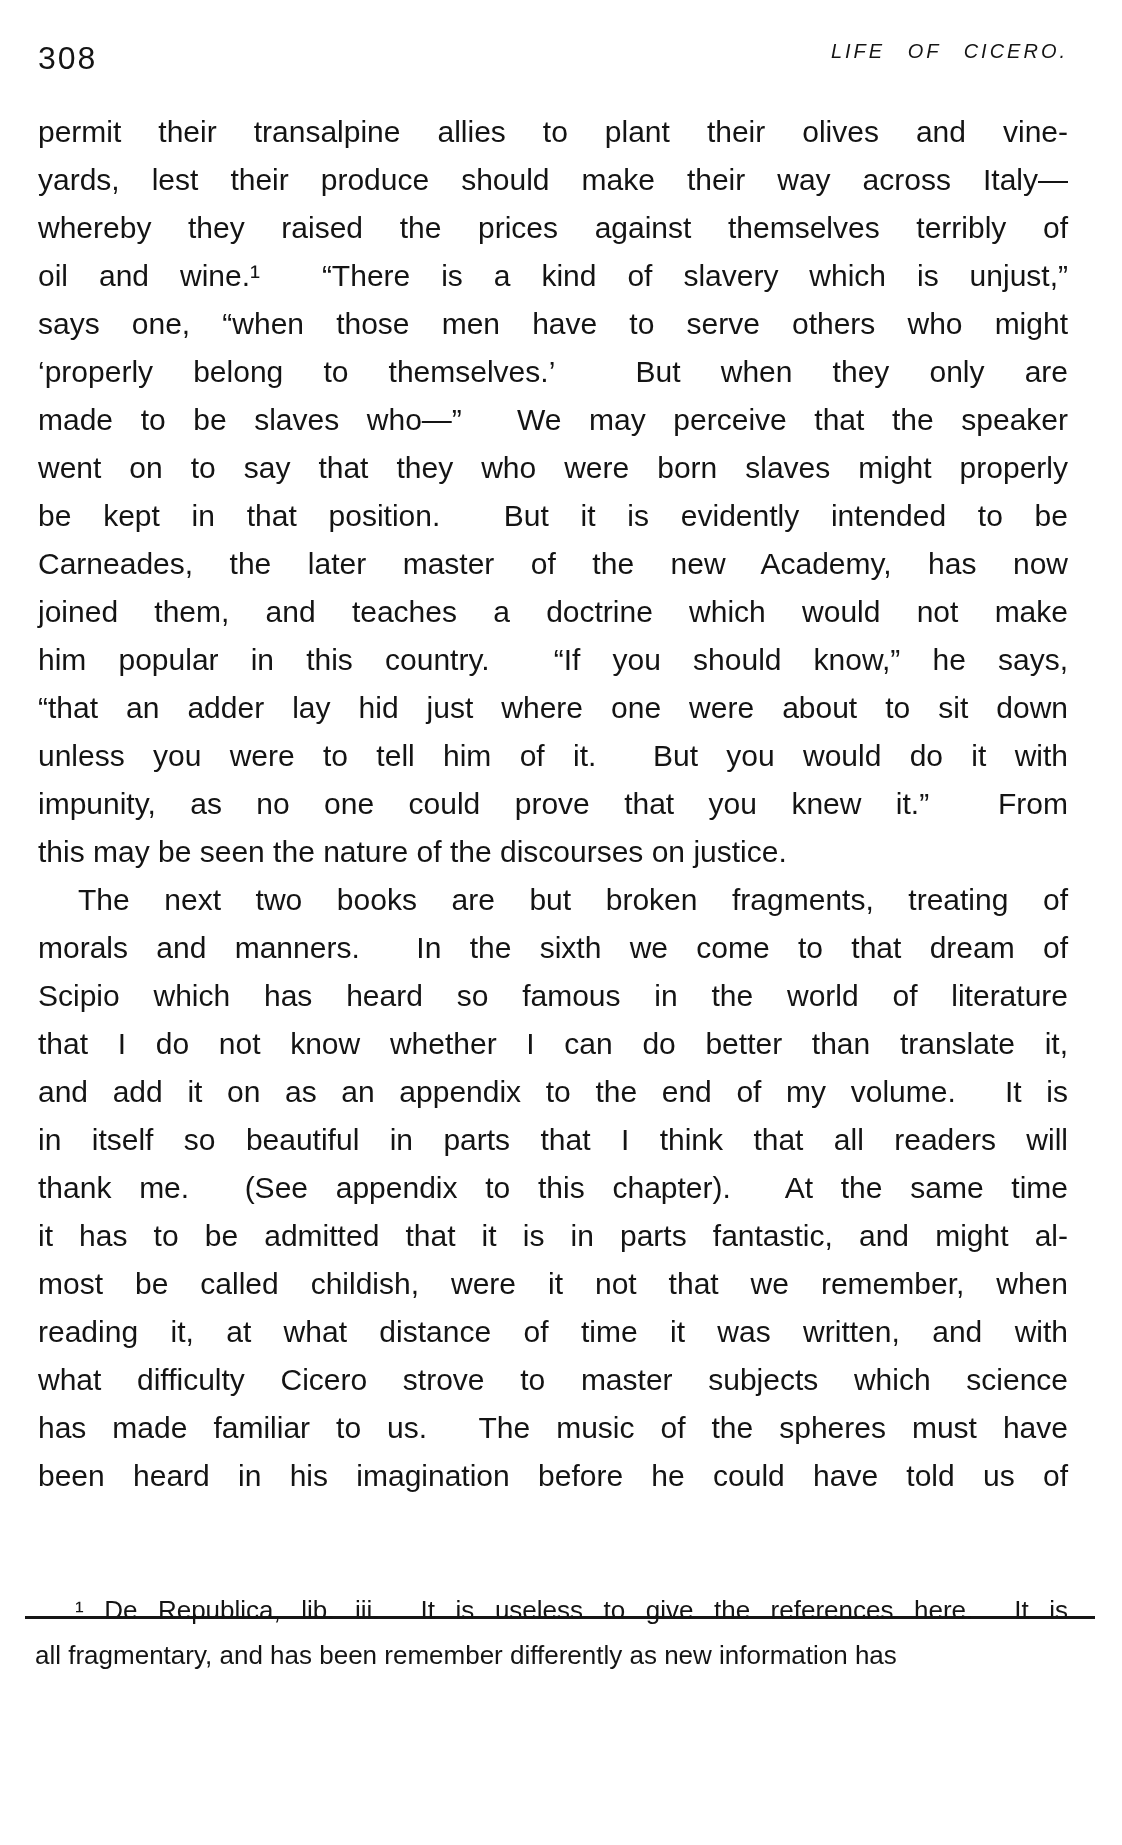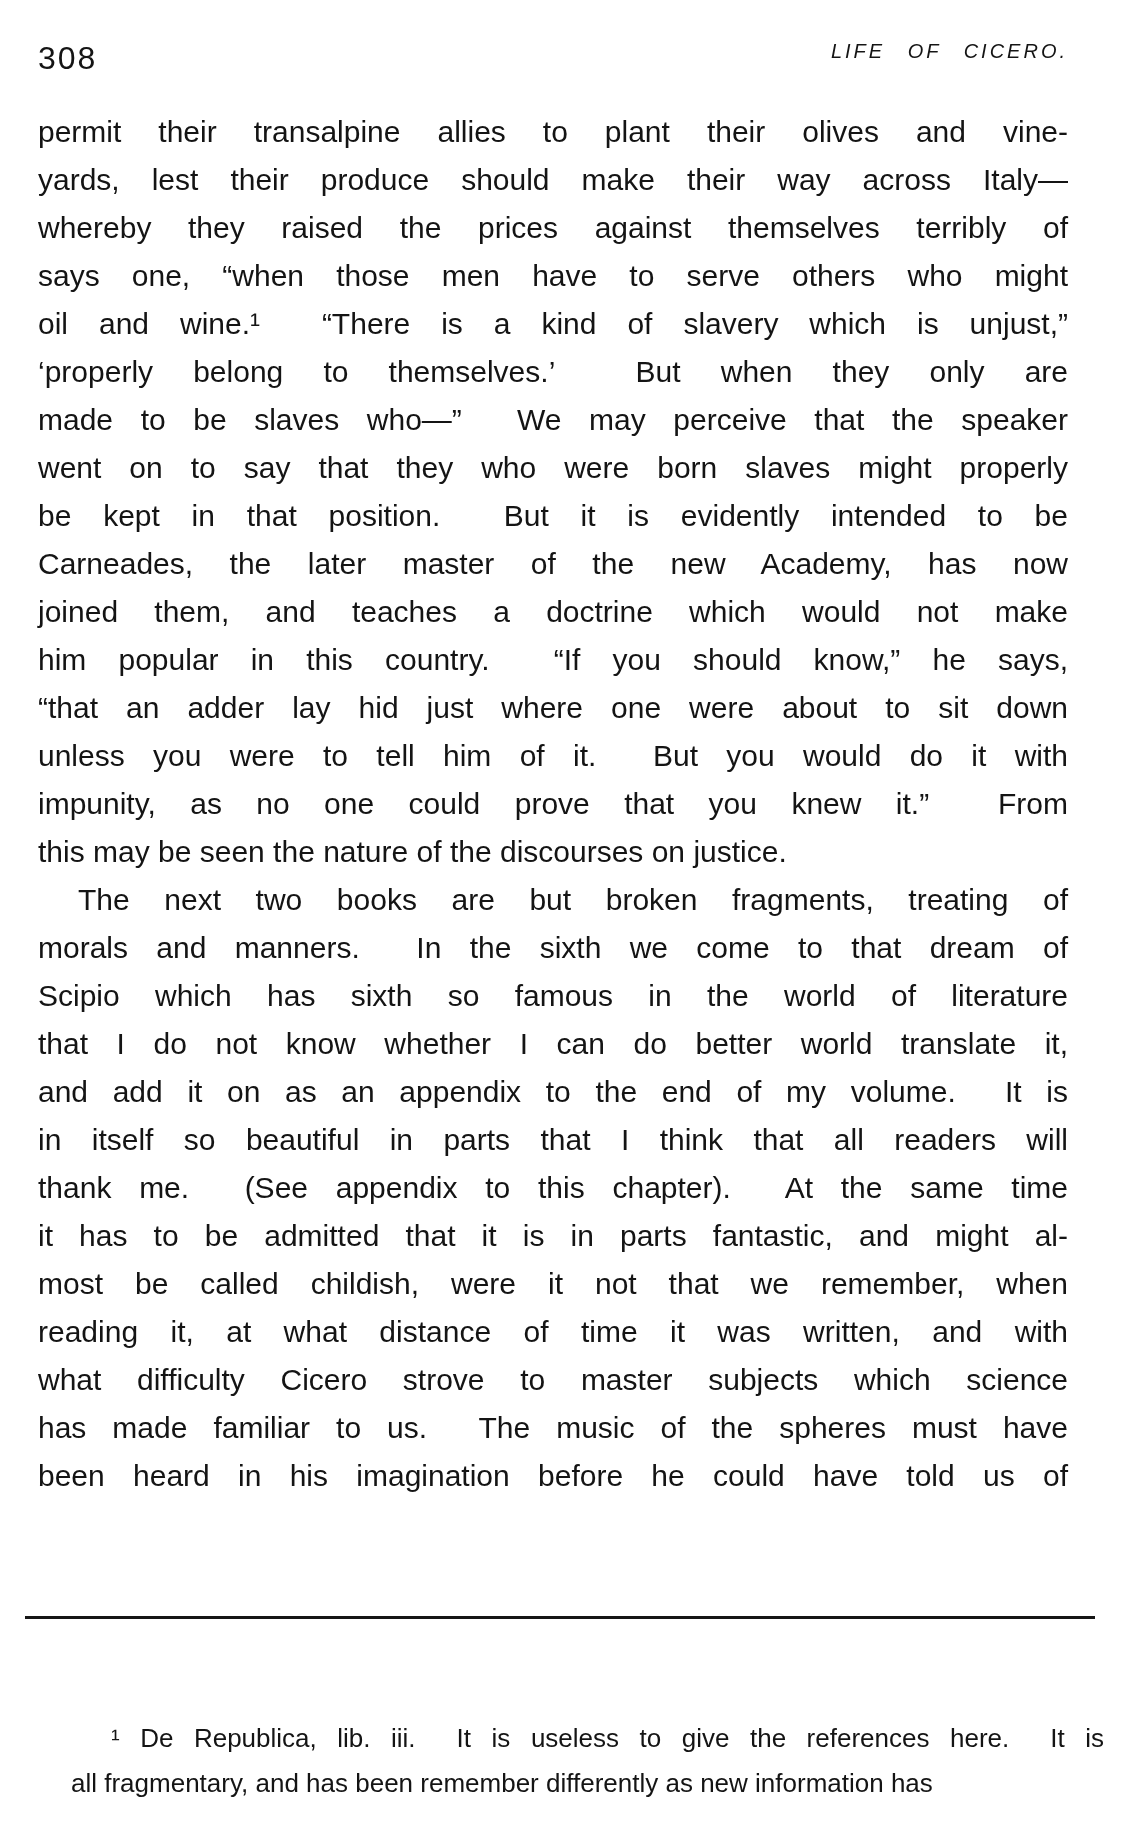--- a/index.html
+++ b/index.html
@@ -63,64 +63,63 @@
   .footnote-rule {
     position: absolute;
     top: 1616px;
     left: 25px;
     width: 1070px;
     height: 3px;
     background: #161616;
   }
   .footnote {
     position: absolute;
-    top: 1716px;
+    top: 1588px;
     left: 35px;
     width: 1033px;
     font-size: 26px;
-    margin-left: 36px;
   }
   .footnote .line {
     line-height: 45px;
   }
 </style>
 </head>
 <body>
 
 <div class="page">
 
   <div class="page-header">
     <span class="page-number">308</span>
     <span class="running-title">LIFE OF CICERO.</span>
   </div>
 
   <div class="body-text">
     <div class="para end-short">
         <div class="line">permit their transalpine allies to plant their olives and vine-</div>
         <div class="line">yards, lest their produce should make their way across Italy—</div>
         <div class="line">whereby they raised the prices against themselves terribly of</div>
+        <div class="line">oil and wine.¹&nbsp; “There is a kind of slavery which is unjust,”</div>
         <div class="line">says one, “when those men have to serve others who might</div>
-        <div class="line">oil and wine.¹&nbsp; “There is a kind of slavery which is unjust,”</div>
         <div class="line">‘properly belong to themselves.’&nbsp; But when they only are</div>
         <div class="line">made to be slaves who—”&nbsp; We may perceive that the speaker</div>
         <div class="line">went on to say that they who were born slaves might properly</div>
         <div class="line">be kept in that position.&nbsp; But it is evidently intended to be</div>
         <div class="line">Carneades, the later master of the new Academy, has now</div>
         <div class="line">joined them, and teaches a doctrine which would not make</div>
         <div class="line">him popular in this country.&nbsp; “If you should know,” he says,</div>
         <div class="line">“that an adder lay hid just where one were about to sit down</div>
         <div class="line">unless you were to tell him of it.&nbsp; But you would do it with</div>
         <div class="line">impunity, as no one could prove that you knew it.”&nbsp; From</div>
         <div class="line">this may be seen the nature of the discourses on justice.</div>
       </div>
     <div class="para indent-first">
         <div class="line">The next two books are but broken fragments, treating of</div>
         <div class="line">morals and manners.&nbsp; In the sixth we come to that dream of</div>
-        <div class="line">Scipio which has sixth so famous in the world of literature</div>
-        <div class="line">that I do not know whether I can do better world translate it,</div>
+        <div class="line">Scipio which has heard so famous in the world of literature</div>
+        <div class="line">that I do not know whether I can do better than translate it,</div>
         <div class="line">and add it on as an appendix to the end of my volume.&nbsp; It is</div>
         <div class="line">in itself so beautiful in parts that I think that all readers will</div>
         <div class="line">thank me.&nbsp; (See appendix to this chapter).&nbsp; At the same time</div>
         <div class="line">it has to be admitted that it is in parts fantastic, and might al-</div>
         <div class="line">most be called childish, were it not that we remember, when</div>
         <div class="line">reading it, at what distance of time it was written, and with</div>
         <div class="line">what difficulty Cicero strove to master subjects which science</div>
         <div class="line">has made familiar to us.&nbsp; The music of the spheres must have</div>
         <div class="line">been heard in his imagination before he could have told us of</div>
       </div>

